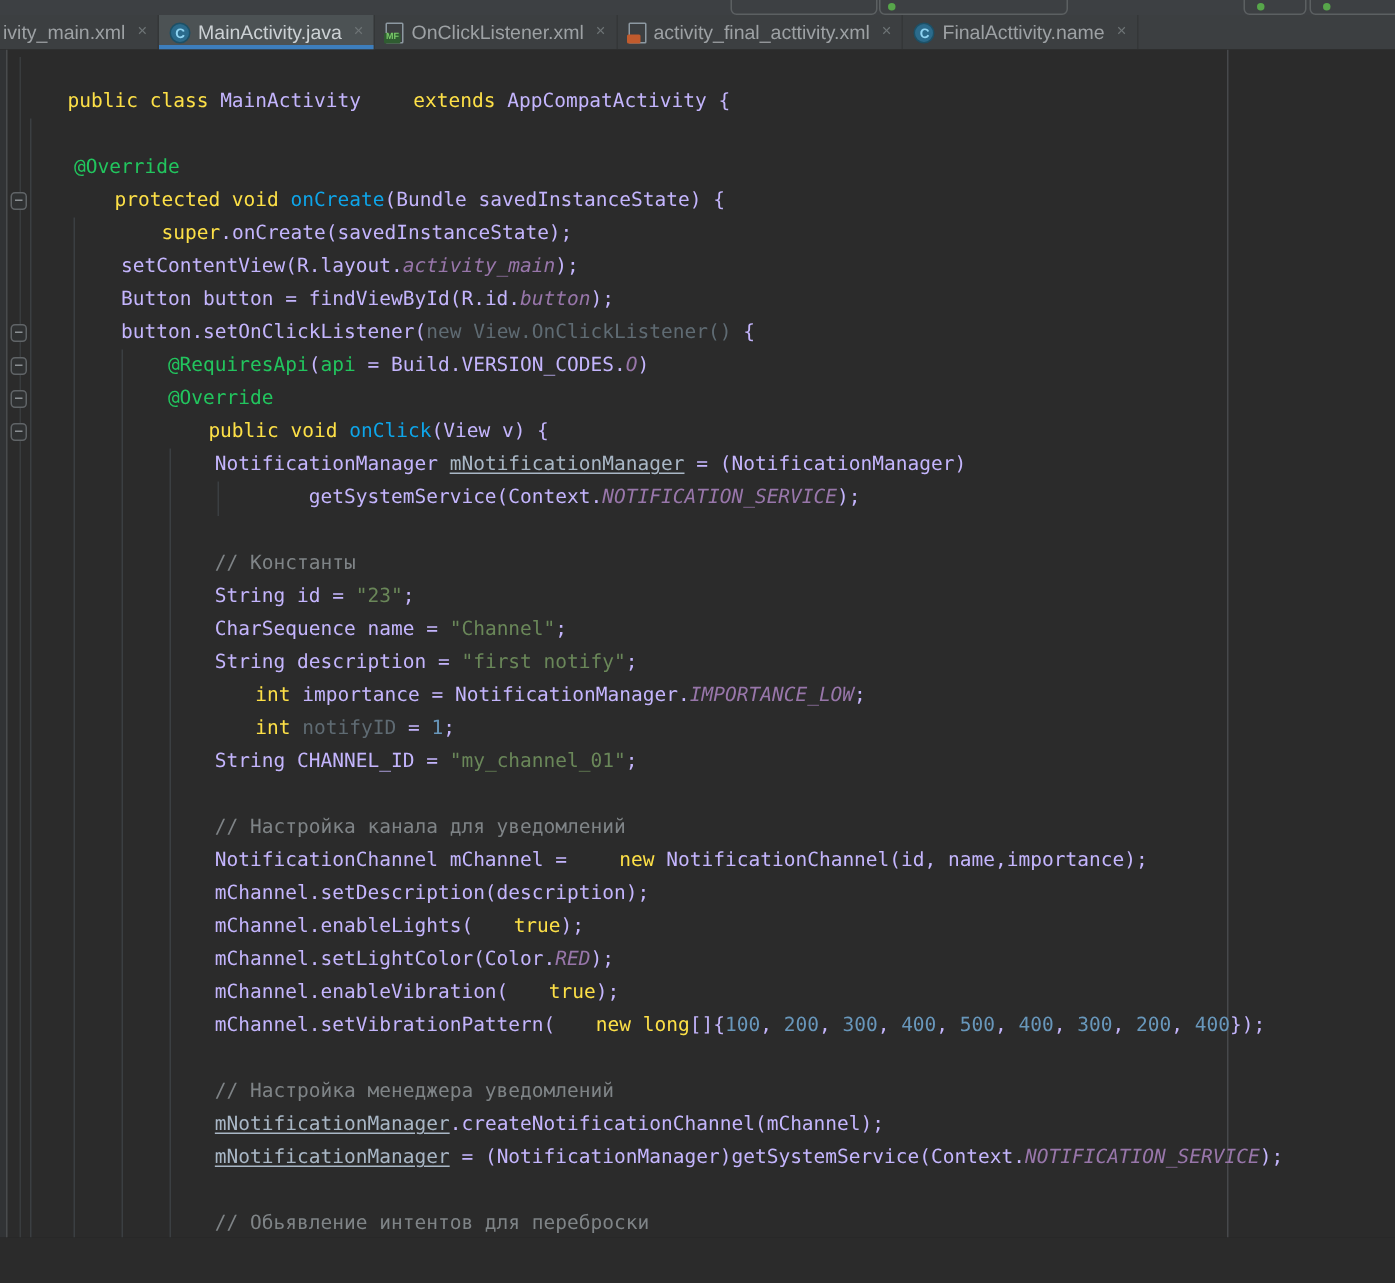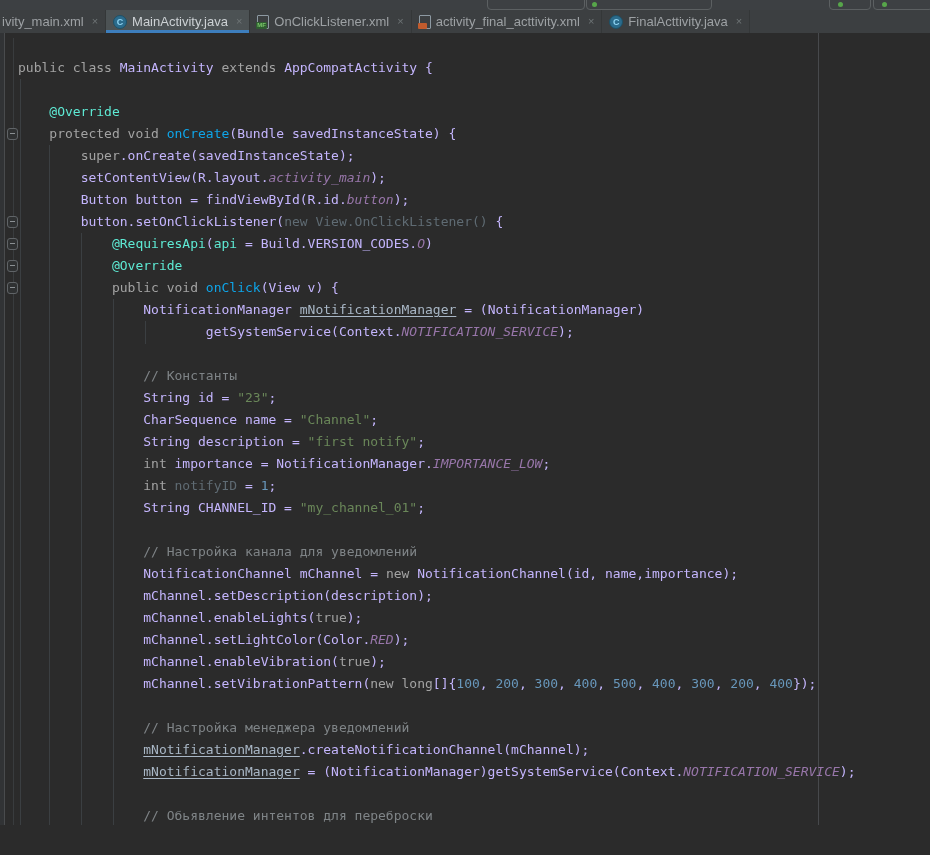--- a/index.html
+++ b/index.html
@@ -25,25 +25,25 @@
 
   
   .editor{position:absolute;top:33px;left:0;width:930px;height:813px;background:#2b2b2b;overflow:hidden;}
   .gutter-strip{position:absolute;left:0;top:0;width:4px;height:100%;background:#313335;border-right:1px solid #494b4d;}
   .vguide{position:absolute;width:1px;background:#3b3f42;}
   .foldline{position:absolute;left:13px;top:5px;bottom:0;width:1px;background:#393c3e;}
   .marginline{position:absolute;left:818px;top:0;bottom:0;width:1px;background:#47494c;}
   .code{position:absolute;top:24px;left:18px;font-family:"DejaVu Sans Mono",monospace;font-size:13px;line-height:22px;white-space:pre;}
   .code-line{height:22px;}
   .tk-p{color:#c4b5fd;}
-  .tk-k{color:#a3a3a3;}
+  .tk-k{color:#fde047;margin-left:27px;}
   .tk-s{color:#6a8759;}
   .tk-n{color:#6897bb;}
   .tk-c{color:#7f8487;}
-  .tk-a{color:#5eead4;}
+  .tk-a{color:#22c55e;}
   .tk-d{color:#0ea5e9;}
   .tk-f{color:#9876aa;font-style:italic;}
   .tk-g{color:#5f6b73;text-align:center;}
   .tk-u{color:#a9b7c6;text-decoration:underline;text-underline-offset:2px;}
   .fold{position:absolute;left:7px;width:11px;height:12px;border:1px solid #606467;border-radius:3px;background:#2f3132;box-sizing:border-box;}
   .fold::after{content:"";position:absolute;left:2px;right:2px;top:4px;height:1px;background:#8b9093;}
 
   
   .statusbar{position:absolute;top:846px;left:0;width:930px;height:22px;background:#3c3f41;border-top:1px solid #2a2c2e;display:flex;align-items:center;gap:14px;padding-left:34px;box-sizing:border-box;font-size:12px;color:#9da2a5;}
   .sb-item{display:flex;align-items:center;gap:5px;}
@@ -91,21 +91,21 @@
       </div>
       <div class="tab">
         <span class="icon-file">
           <span class="badge badge-layout"></span>
         </span>
         <span>activity_final_acttivity.xml</span>
         <span class="close">×</span>
       </div>
       <div class="tab">
         <span class="icon-java">C</span>
-        <span>FinalActtivity.java</span>
+        <span>FinalActtivity.name</span>
         <span class="close">×</span>
       </div>
     </div>
 
   <div class="editor">
     <div class="gutter-strip"></div>
     <div class="foldline"></div>
     <div class="vguide" style="left:20px;top:46px;height:767px;"></div>
     <div class="vguide" style="left:49px;top:112px;height:701px;"></div>
     <div class="vguide" style="left:81px;top:200px;height:613px;"></div>

